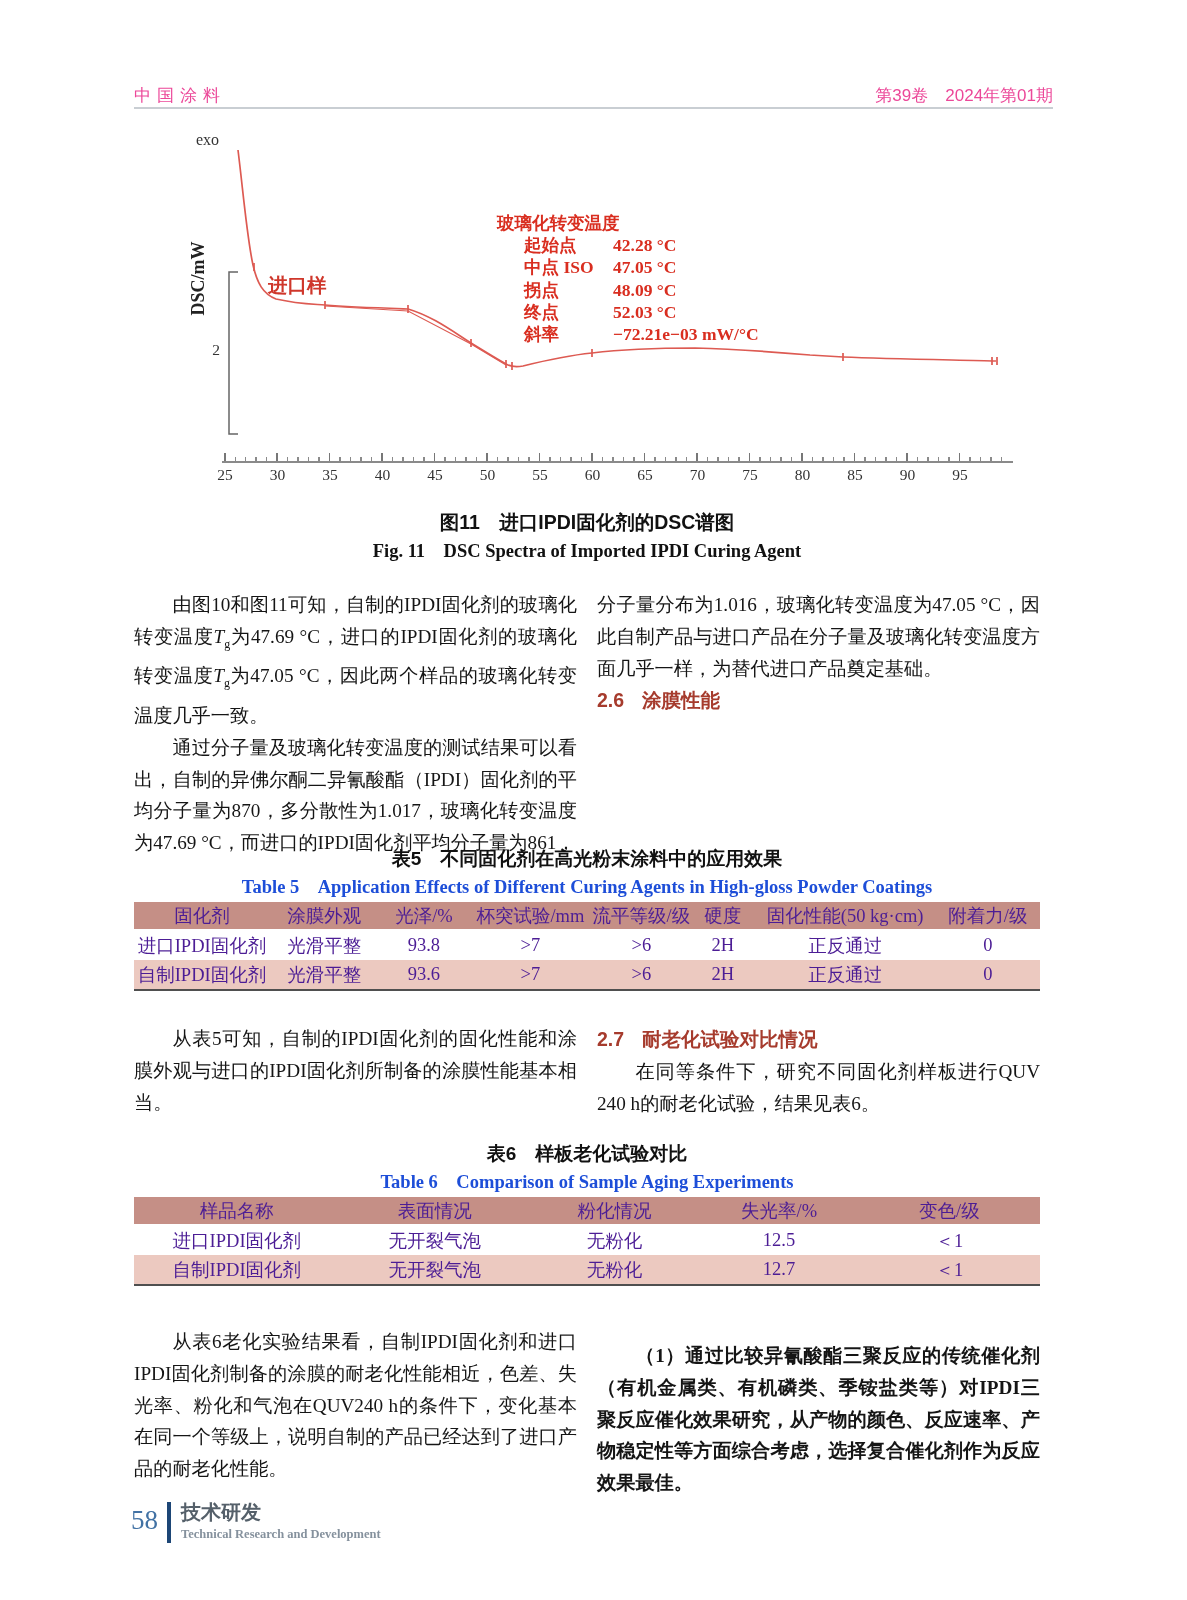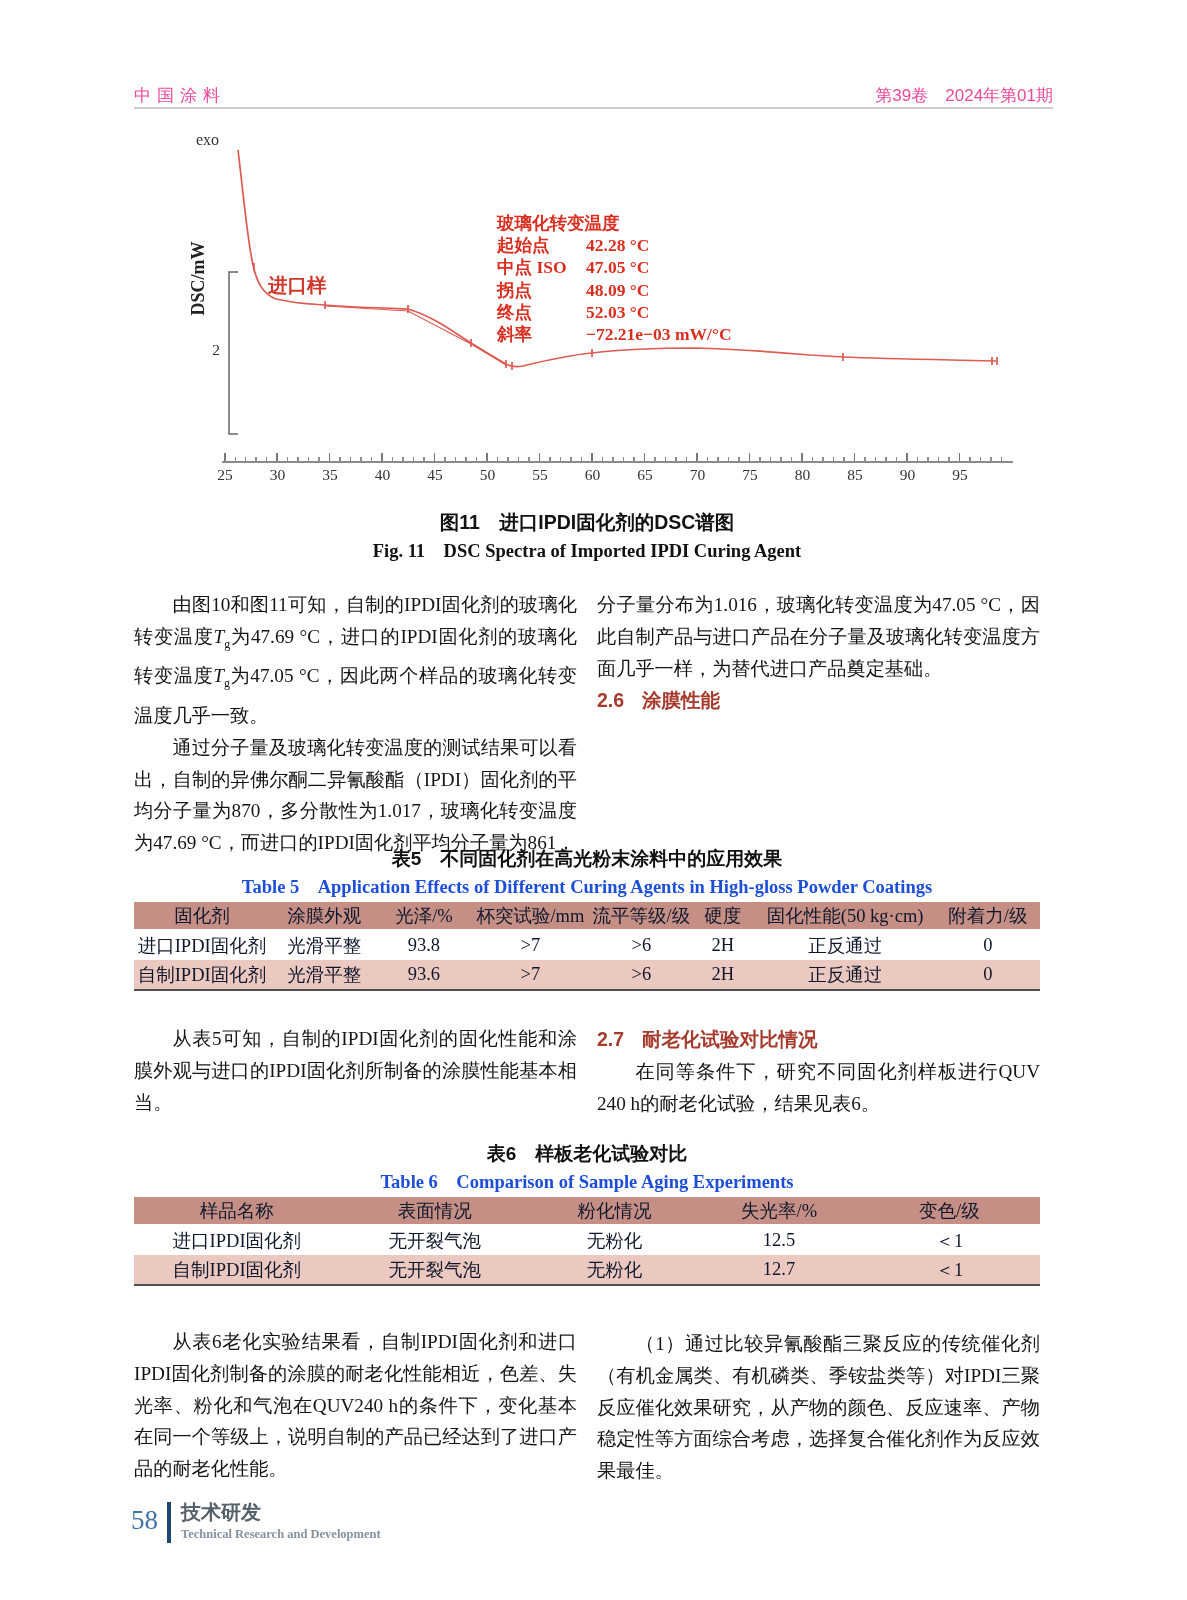--- a/index.html
+++ b/index.html
@@ -13,21 +13,21 @@
   .hdr-rule{left:134px;top:107px;width:919px;height:2px;background:#c9ced3;}
   
   .fig-svg{left:0;top:0;}
   .exo{left:196px;top:131px;font-size:16px;color:#333;}
   .ylab{left:168px;top:270px;width:160px;transform:rotate(-90deg);transform-origin:center;
         font-size:18px;font-weight:bold;color:#222;text-align:center;top:268px;left:118px;}
   .ytick{left:200px;top:341px;width:20px;text-align:right;font-size:15.5px;color:#333;}
   .samplbl{left:268px;top:272px;font-size:19.5px;color:#cf372b;font-weight:bold;}
   .anno{left:497px;top:212px;color:#d92e20;font-size:17.5px;font-weight:bold;line-height:22.2px;white-space:nowrap;}
   .anno .arow{display:flex;}
-  .anno .al{width:89px;}
+  .anno .al{width:89px;margin-left:27px;}
   .axis-line{left:222px;top:461px;width:791px;height:2px;background:#8a8a8a;}
   .minor-ticks{left:224px;top:457px;width:781px;height:4px;
      background:repeating-linear-gradient(90deg,#8a8a8a 0,#8a8a8a 1.2px,transparent 1.2px,transparent 10.5px);}
   .major-ticks{left:224px;top:453px;width:783px;height:8px;
      background:repeating-linear-gradient(90deg,#777 0,#777 1.5px,transparent 1.5px,transparent 52.5px);}
   .xticks{left:199px;top:466px;width:787px;display:flex;justify-content:space-between;}
   .xticks span{display:inline-block;width:52px;text-align:center;font-size:15.5px;color:#333;}
   .xaxis-label{left:134px;top:484px;width:906px;text-align:center;font-size:17.5px;color:#222;}
   .figcap-zh{left:134px;top:509px;width:906px;text-align:center;font-size:19.5px;font-weight:bold;
              font-family:"Liberation Sans","DejaVu Sans",sans-serif;color:#111;}
@@ -43,21 +43,21 @@
   .shead .num{margin-right:18px;}
   .bighead{font-family:"Liberation Sans","DejaVu Sans",sans-serif;font-weight:bold;color:#ad392a;
            font-size:26px;line-height:34px;}
   .bighead .num{margin-right:26px;}
   .bighead .ttl{letter-spacing:10px;}
   
   .tcap-zh{left:134px;width:906px;text-align:center;font-size:19px;font-weight:bold;
            font-family:"Liberation Sans","DejaVu Sans",sans-serif;color:#111;}
   .tcap-en{left:134px;width:906px;text-align:center;font-size:18.5px;font-weight:bold;color:#1d4ed8;}
   table.datatbl{left:134px;width:906px;border-collapse:collapse;table-layout:fixed;
-                font-size:18.5px;color:#0f172a;position:absolute;border-bottom:2px solid #4f4f4f;}
+                font-size:18.5px;color:#4c1d95;position:absolute;border-bottom:2px solid #4f4f4f;}
   table.datatbl th,table.datatbl td{font-weight:normal;text-align:center;padding:0;vertical-align:middle;}
   table.datatbl thead tr{background:#c5repeat;}
   tr.hrow{background:#c58f86;height:28px;border-bottom:2px solid #ffffff;}
   tr.r1{height:30px;background:#ffffff;}
   tr.r2{height:30px;background:#ecc9c0;}
   
   .pgnum{left:131px;top:1505px;font-size:27px;color:#4272a4;}
   .fbar{left:167px;top:1502px;width:4px;height:41px;background:#1d4676;}
   .fzh{left:181px;top:1499px;font-size:20px;font-weight:bold;color:#55606a;
        font-family:"Liberation Sans","DejaVu Sans",sans-serif;}
@@ -242,21 +242,21 @@
         <td>12.7</td>
         <td>＜1</td>
       </tr>
     </tbody>
   </table>
 
   <div class="abs col" style="left:134px;top:1326px;">
     <p class="ind">从表6老化实验结果看，自制IPDI固化剂和进口IPDI固化剂制备的涂膜的耐老化性能相近，色差、失光率、粉化和气泡在QUV240 h的条件下，变化基本在同一个等级上，说明自制的产品已经达到了进口产品的耐老化性能。</p>
   </div>
   <div class="abs col" style="left:597px;top:1316px;">
-    <p class="ind" style="margin-top:12px;">（1）通过比较异氰酸酯三聚反应的传统催化剂（有机金属类、有机磷类、季铵盐类等）对IPDI三聚反应催化效果研究，从产物的颜色、反应速率、产物稳定性等方面综合考虑，选择复合催化剂作为反应效果最佳。</p>
+    <p class="ind" style="margin-top:24px;font-weight:bold;">（1）通过比较异氰酸酯三聚反应的传统催化剂（有机金属类、有机磷类、季铵盐类等）对IPDI三聚反应催化效果研究，从产物的颜色、反应速率、产物稳定性等方面综合考虑，选择复合催化剂作为反应效果最佳。</p>
   </div>
 
   <div class="abs pgnum">58</div>
   <div class="abs fbar"></div>
   <div class="abs fzh">技术研发</div>
   <div class="abs fen">Technical Research and Development</div>
 
 </div>
 
 </body></html>

